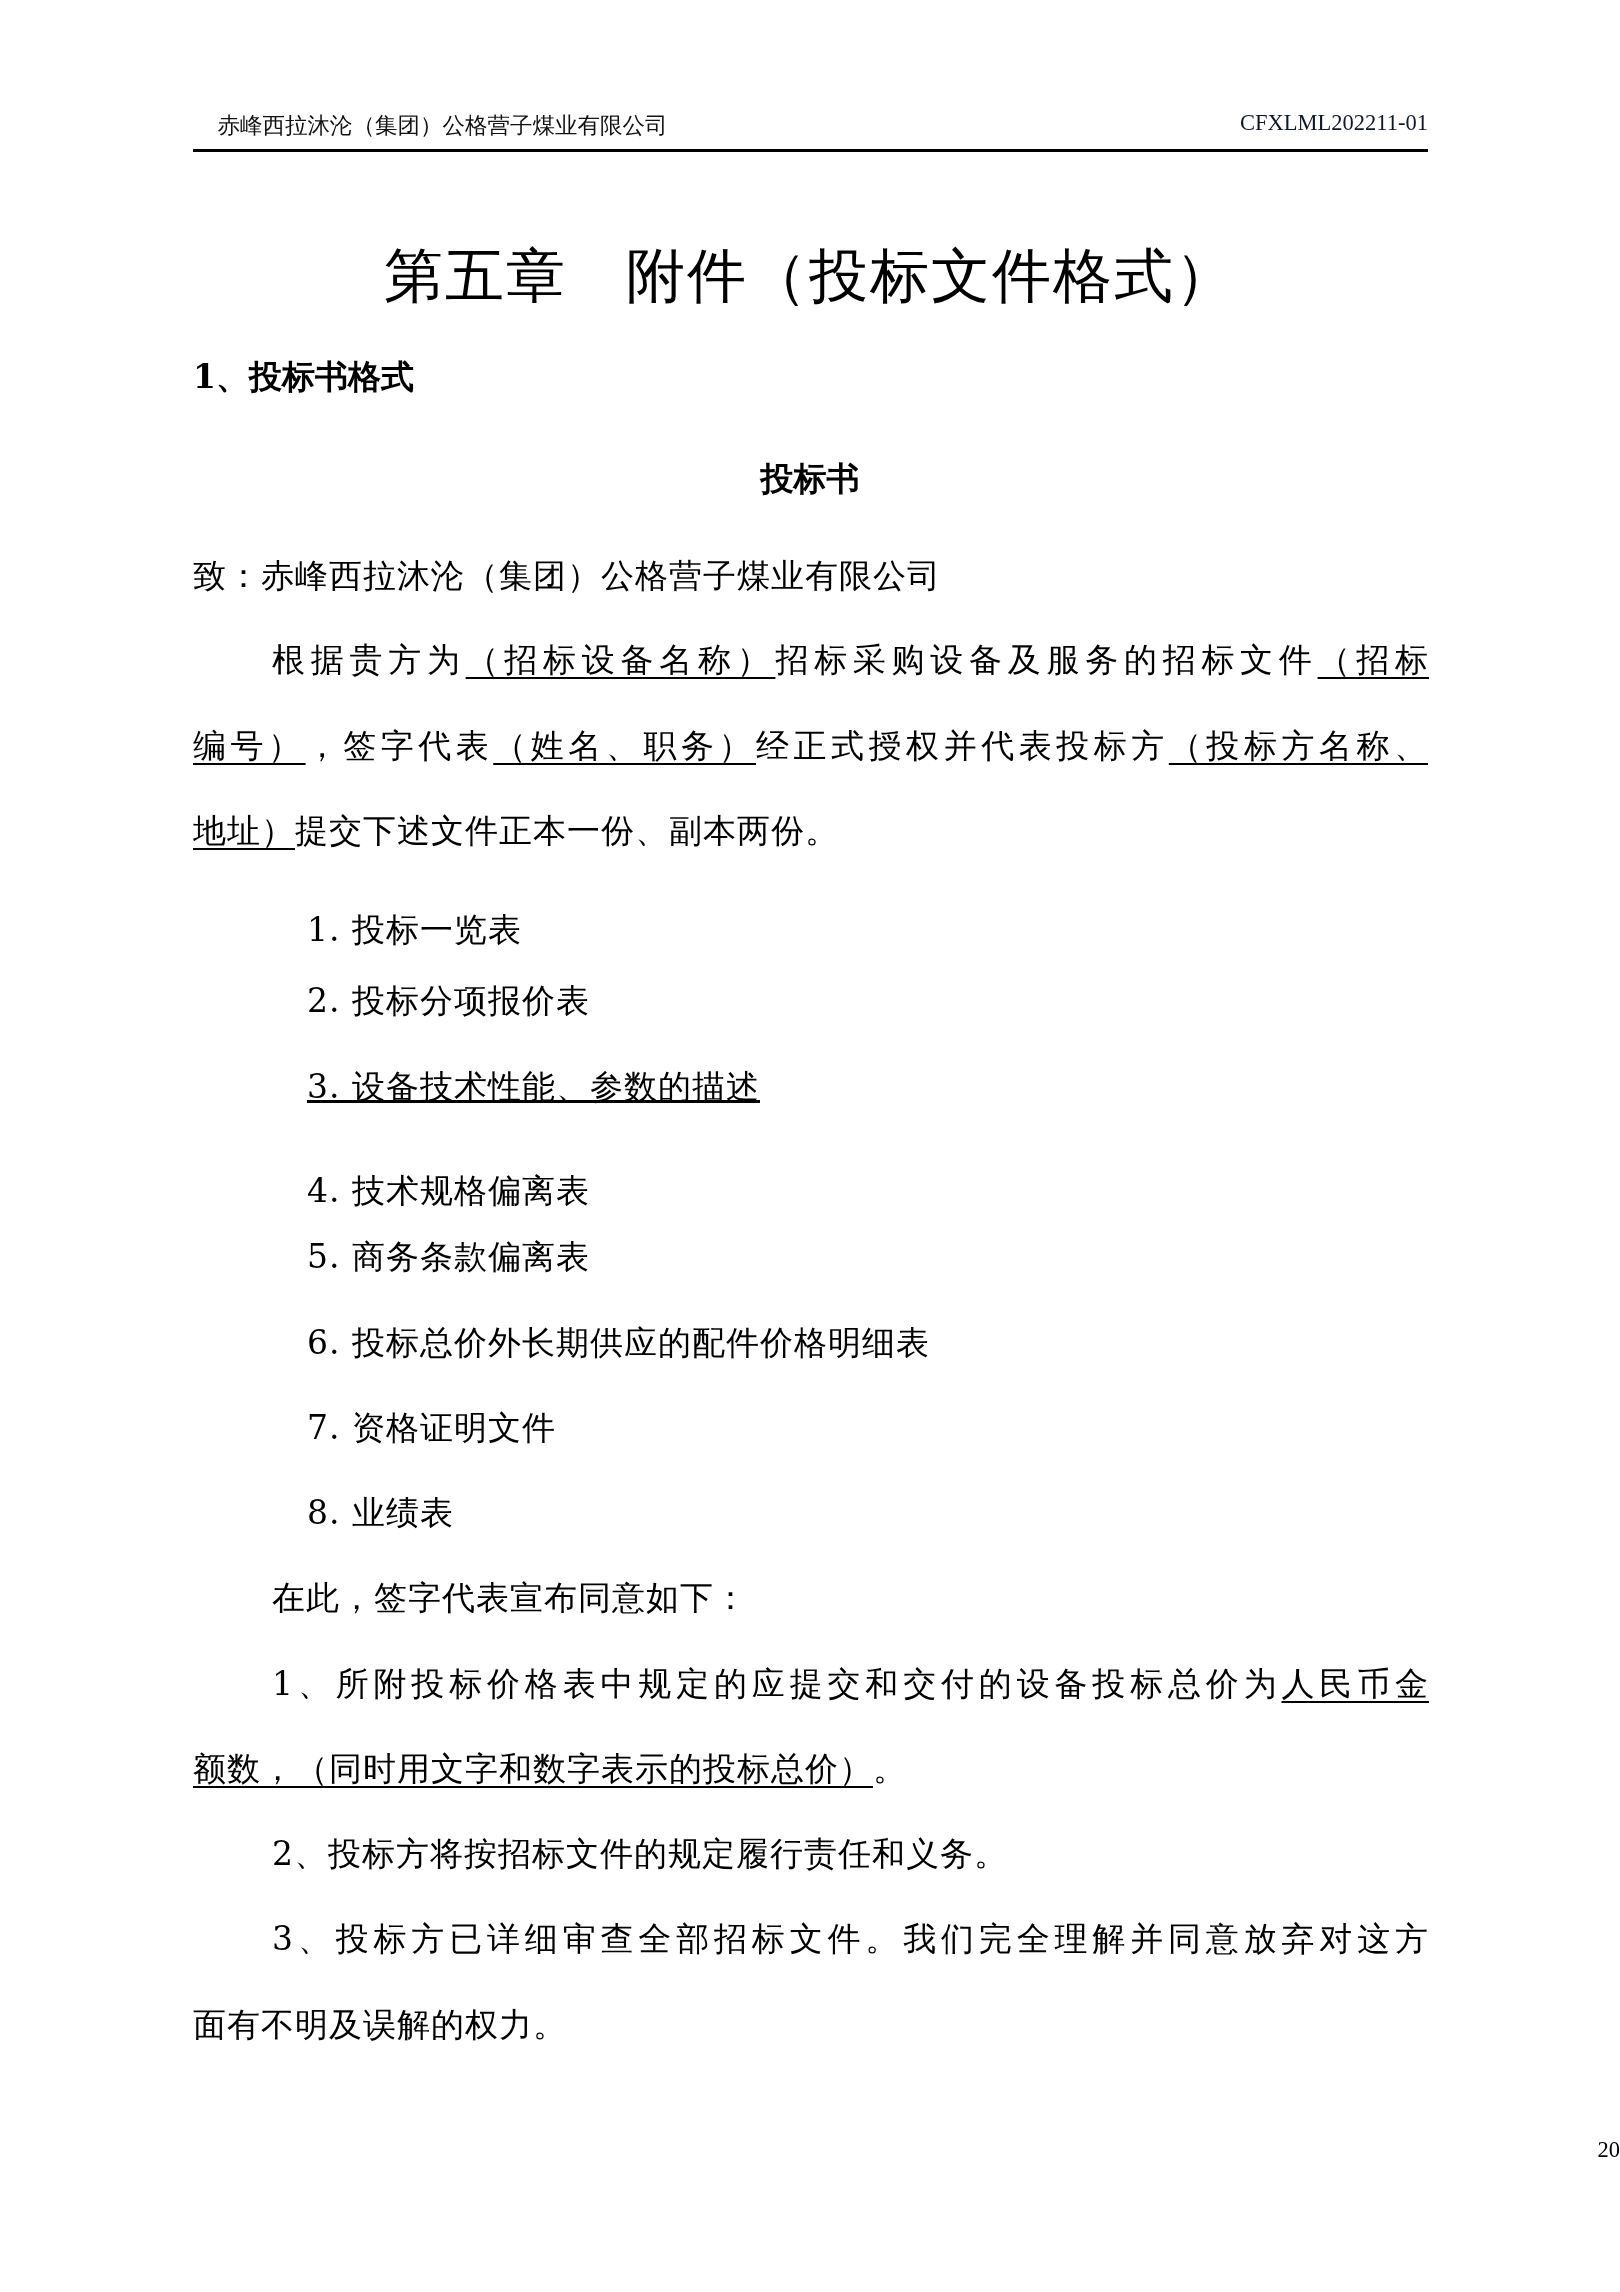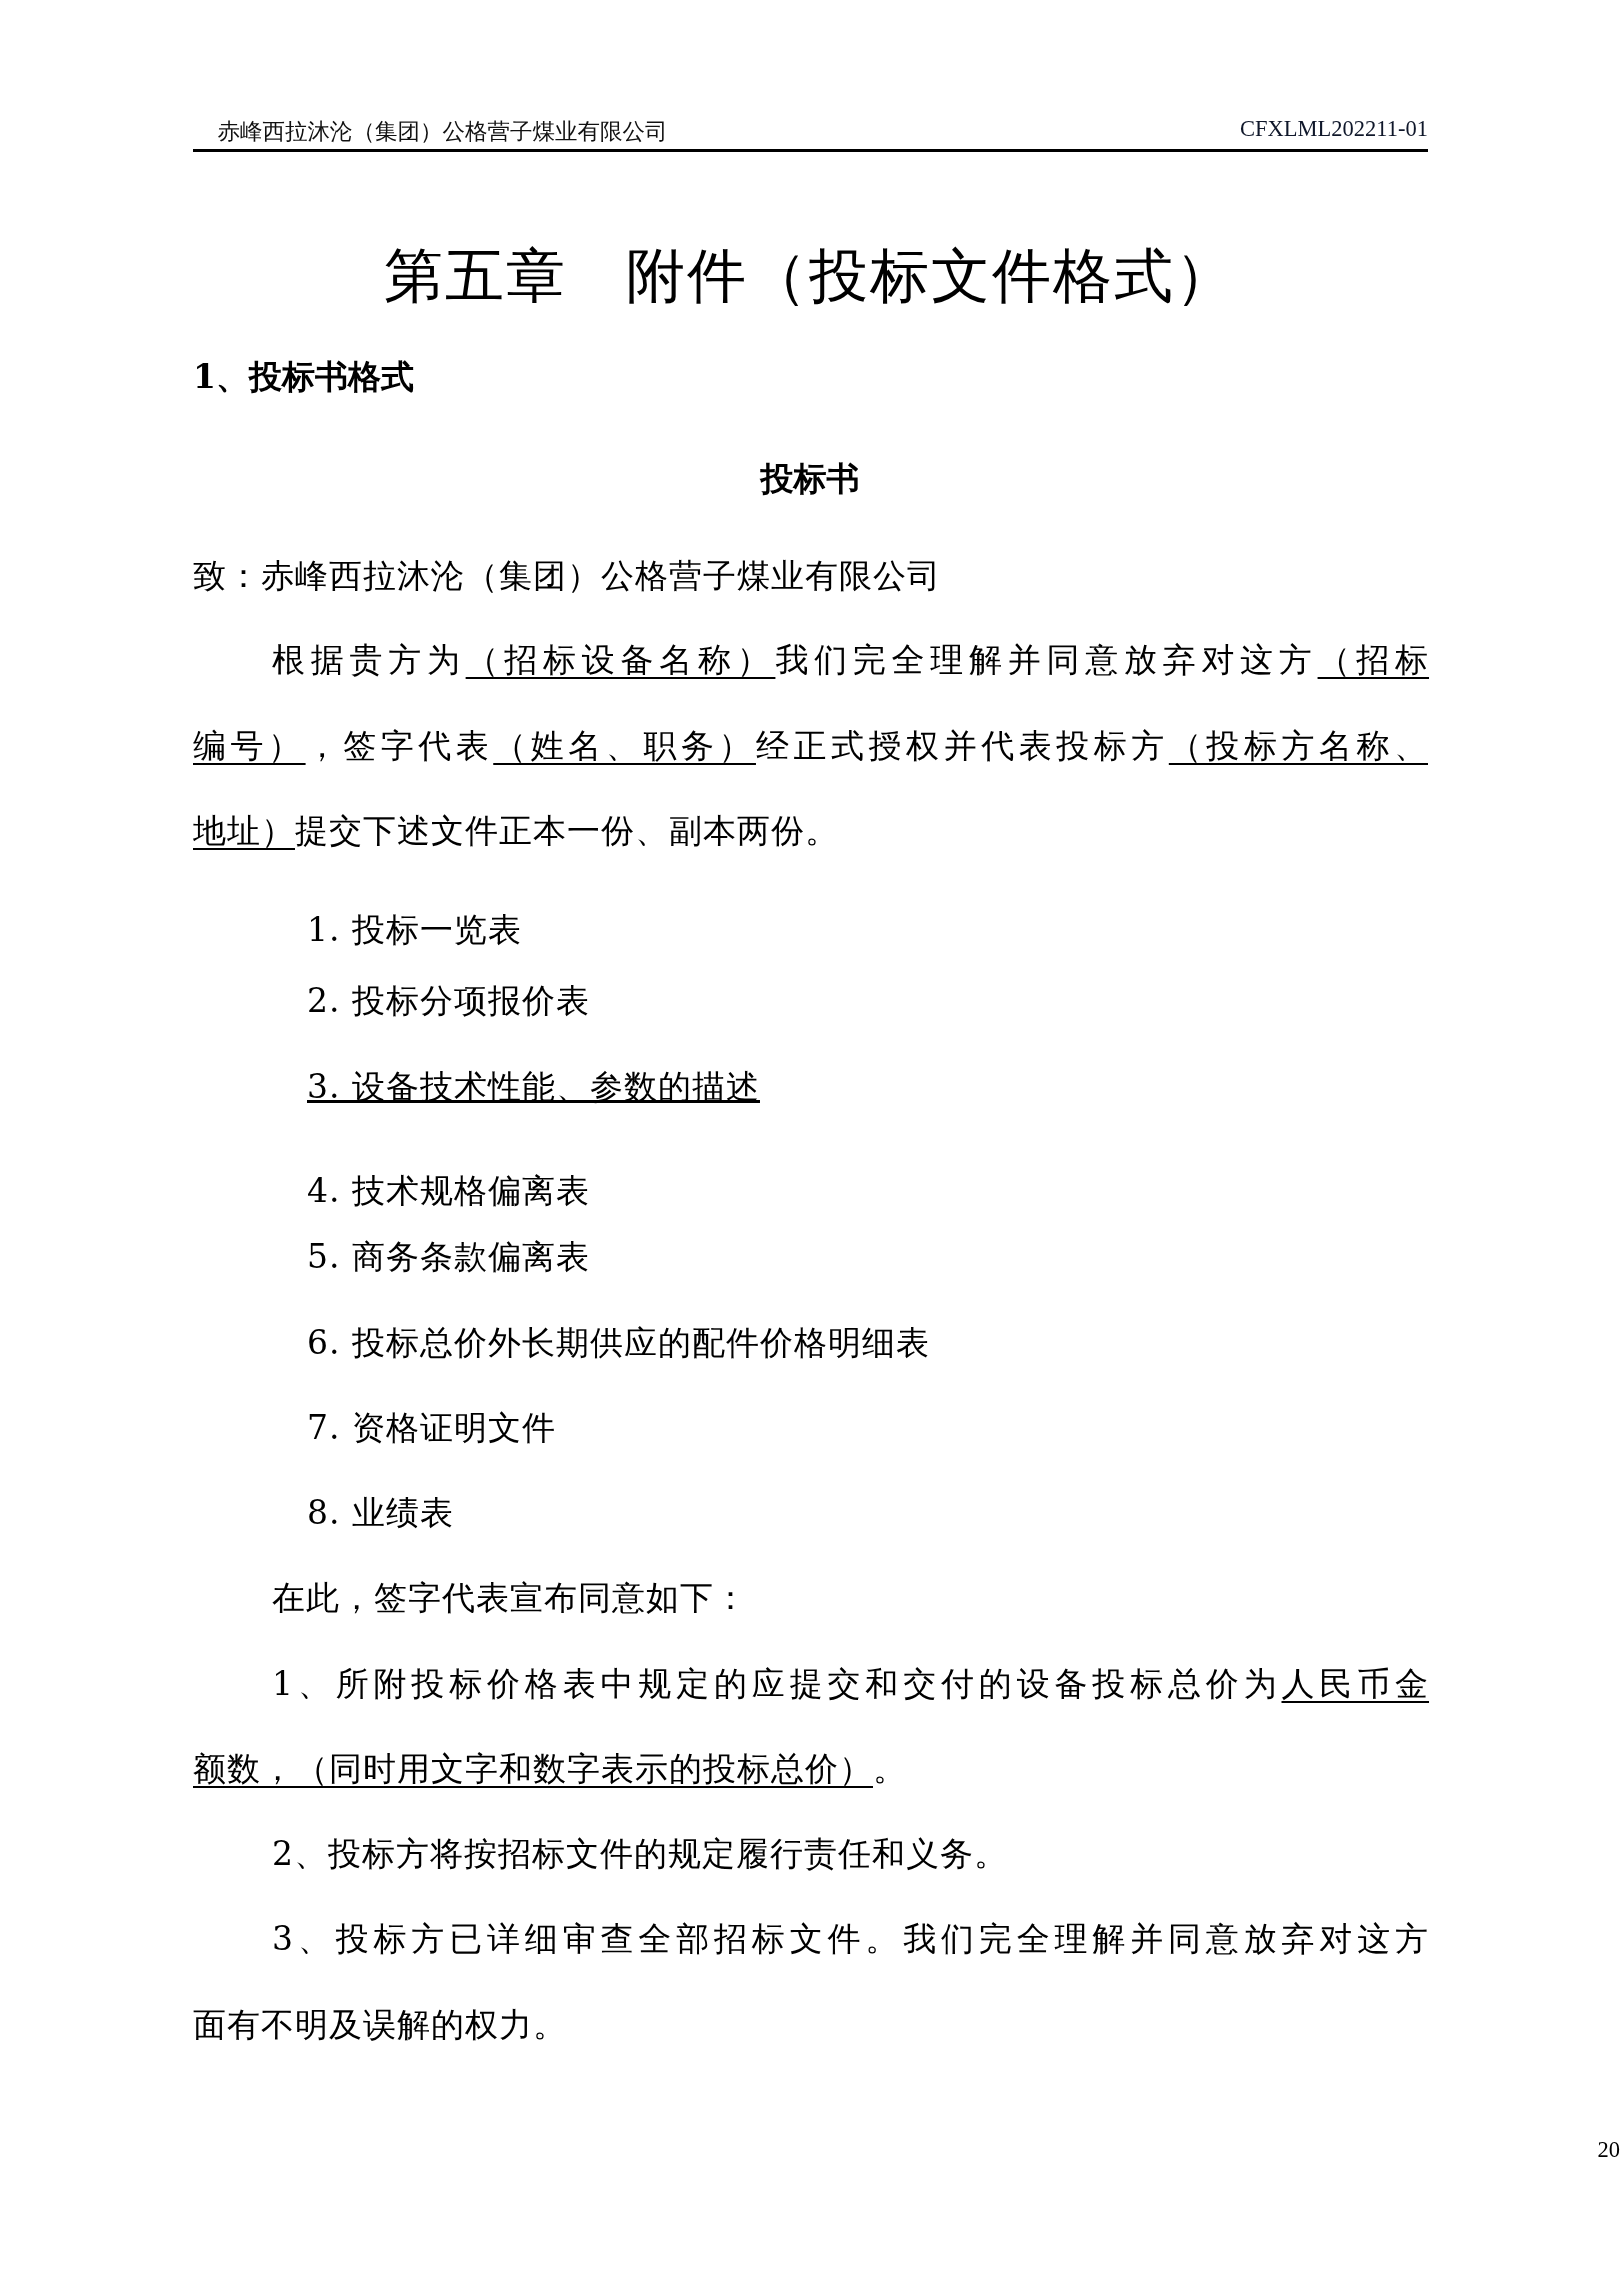--- a/index.html
+++ b/index.html
@@ -1,19 +1,19 @@
 <!DOCTYPE html>
 <html><head>
 <meta charset="utf-8">
 <style>
   html, body { margin: 0; padding: 0; background: #ffffff; }
   body { width: 1620px; height: 2293px; position: relative; overflow: hidden;
          font-family: "DejaVu Serif", "Liberation Serif", serif; color: #000; }
   .page { position: absolute; left: 0; top: 0; width: 1620px; height: 2293px; }
-  .header { position: absolute; left: 193px; width: 1235px; top: 112px; height: 39px; text-decoration: underline; }
+  .header { position: absolute; left: 193px; width: 1235px; top: 106px; height: 39px; text-decoration: underline; }
   .header-left { position: absolute; left: 24.5px; top: 3.9px; font-size: 22.5px; color: #111; }
   .header-right { position: absolute; right: 0; top: 3.9px; font-size: 22.5px; font-family: "Liberation Serif", serif; color: #0f172a; }
   .header-rule { position: absolute; left: 193px; width: 1235px; top: 149px; height: 2.9px; background: #000; }
 
   .chapter-title { position: absolute; left: 0; width: 1620px; top: 237px; text-align: center;
                    font-family: "DejaVu Sans", "Liberation Sans", sans-serif; font-size: 59px; letter-spacing: 2px; }
   .chapter-title .gap { display: inline-block; width: 59px; }
 
   .section-heading { position: absolute; left: 193px; top: 355px; font-size: 33px; font-weight: bold; }
   .doc-title { position: absolute; left: 0; width: 1620px; top: 457px; text-align: center; font-size: 33px; font-weight: bold; }
@@ -40,21 +40,21 @@
   <div class="chapter-title">
     <span>第五章</span><span class="gap"></span><span>附件（投标文件格式）</span>
   </div>
 
   <div class="section-heading">1、投标书格式</div>
 
   <div class="doc-title">投标书</div>
 
   <div class="line" style="top:541px;">致：赤峰西拉沐沦（集团）公格营子煤业有限公司</div>
 
-  <div class="line justify" style="top:625px; left:272px; width:1157px;"><span>根据贵方为</span><span class="u">（招标设备名称）</span><span>我们完全理解并同意放弃对这方</span><span class="u">（招标</span></div>
+  <div class="line justify" style="top:625px; left:272px; width:1157px;"><span>根据贵方为</span><span class="u">（招标设备名称）</span><span>招标采购设备及服务的招标文件</span><span class="u">（招标</span></div>
 
   <div class="line justify" style="top:711px;"><span class="u">编号）</span><span>，签字代表</span><span class="u">（姓名、职务）</span><span>经正式授权并代表投标方</span><span class="u">（投标方名称、</span></div>
 
   <div class="line" style="top:796px;"><span class="u">地址）</span><span>提交下述文件正本一份、副本两份。</span></div>
 
   <div class="line list-item" style="top:895px;">1. 投标一览表</div>
   <div class="line list-item" style="top:966px;">2. 投标分项报价表</div>
   <div class="line list-item" style="top:1052px;text-decoration:underline;">3. 设备技术性能、参数的描述</div>
   <div class="line list-item" style="top:1156px;">4. 技术规格偏离表</div>
   <div class="line list-item" style="top:1222px;">5. 商务条款偏离表</div>

